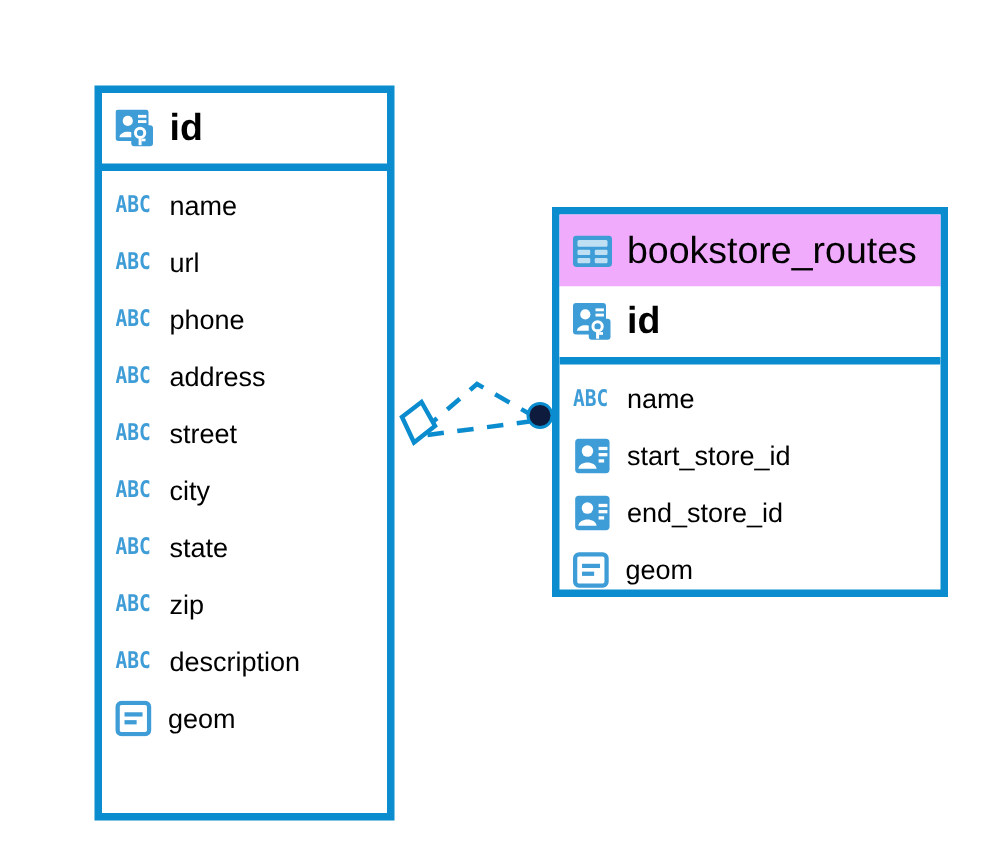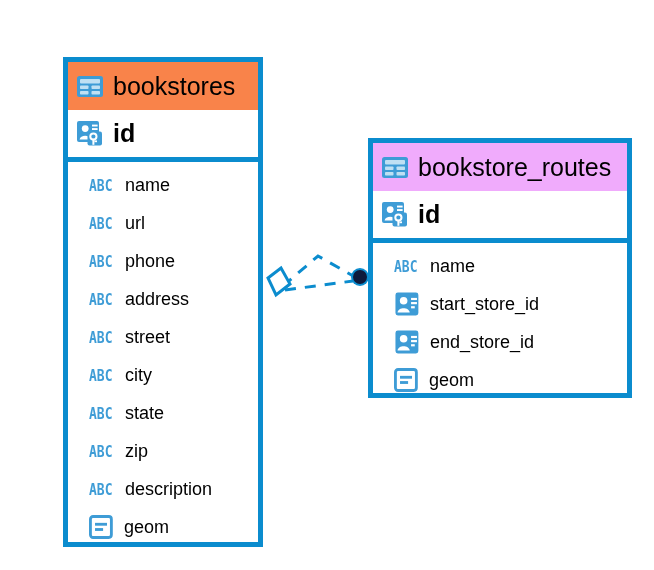--- a/index.html
+++ b/index.html
@@ -58,21 +58,21 @@
     background: #ffffff;
   }
   .pk-label {
     font-size: 25px;
     font-weight: bold;
     color: #000000;
     line-height: 1;
   }
 
   .field-list {
-    padding: 4px 0 4px 12px;
+    padding: 4px 0 4px 0;
   }
   .field-row {
     display: flex;
     align-items: center;
     height: 38px;
     padding-left: 9px;
     gap: 8px;
   }
   .field-label {
     font-size: 18px;
@@ -123,31 +123,20 @@
     </g>
 
     <g>
       <circle cx="360" cy="277" r="9" fill="#0B8CCE"></circle>
       <circle cx="360" cy="277" r="7" fill="#0E1B3C"></circle>
     </g>
   </svg>
 
   <div class="entity" style="left:63px; top:57px; width:200px; height:490px;">
 
-    <div class="entity-header accent">
-      <svg class="icon" width="26" height="21" viewBox="0 0 26 21">
-        <rect x="0" y="0" width="26" height="21" rx="2.5" fill="#3E9CD6"></rect>
-        <rect x="3" y="3" width="20" height="4.5" rx="1" fill="#BFE0F3"></rect>
-        <rect x="3" y="9.5" width="8.5" height="3.5" rx="0.8" fill="#BFE0F3"></rect>
-        <rect x="14.5" y="9.5" width="8.5" height="3.5" rx="0.8" fill="#BFE0F3"></rect>
-        <rect x="3" y="15" width="8.5" height="3.5" rx="0.8" fill="#BFE0F3"></rect>
-        <rect x="14.5" y="15" width="8.5" height="3.5" rx="0.8" fill="#BFE0F3"></rect>
-      </svg>
-      <span class="entity-title">bookstores</span>
-    </div>
 
     <div class="pk-row">
       <svg class="icon" width="28" height="26" viewBox="0 0 28 26">
         <rect x="0" y="0" width="22" height="21" rx="2" fill="#3E9CD6"></rect>
         <circle cx="8.2" cy="7.6" r="3.4" fill="#ffffff"></circle>
         <path d="M 2.6 18.5 C 3.2 13.6 13.2 13.6 13.8 18.5 Z" fill="#ffffff"></path>
         <rect x="15" y="3.6" width="5.6" height="1.9" fill="#ffffff"></rect>
         <rect x="15" y="7.1" width="5.6" height="1.9" fill="#ffffff"></rect>
         <rect x="10.5" y="10.5" width="14.5" height="14" rx="2" fill="#3E9CD6"></rect>
         <circle cx="16.4" cy="15.6" r="3.1" fill="none" stroke="#ffffff" stroke-width="2"></circle>

